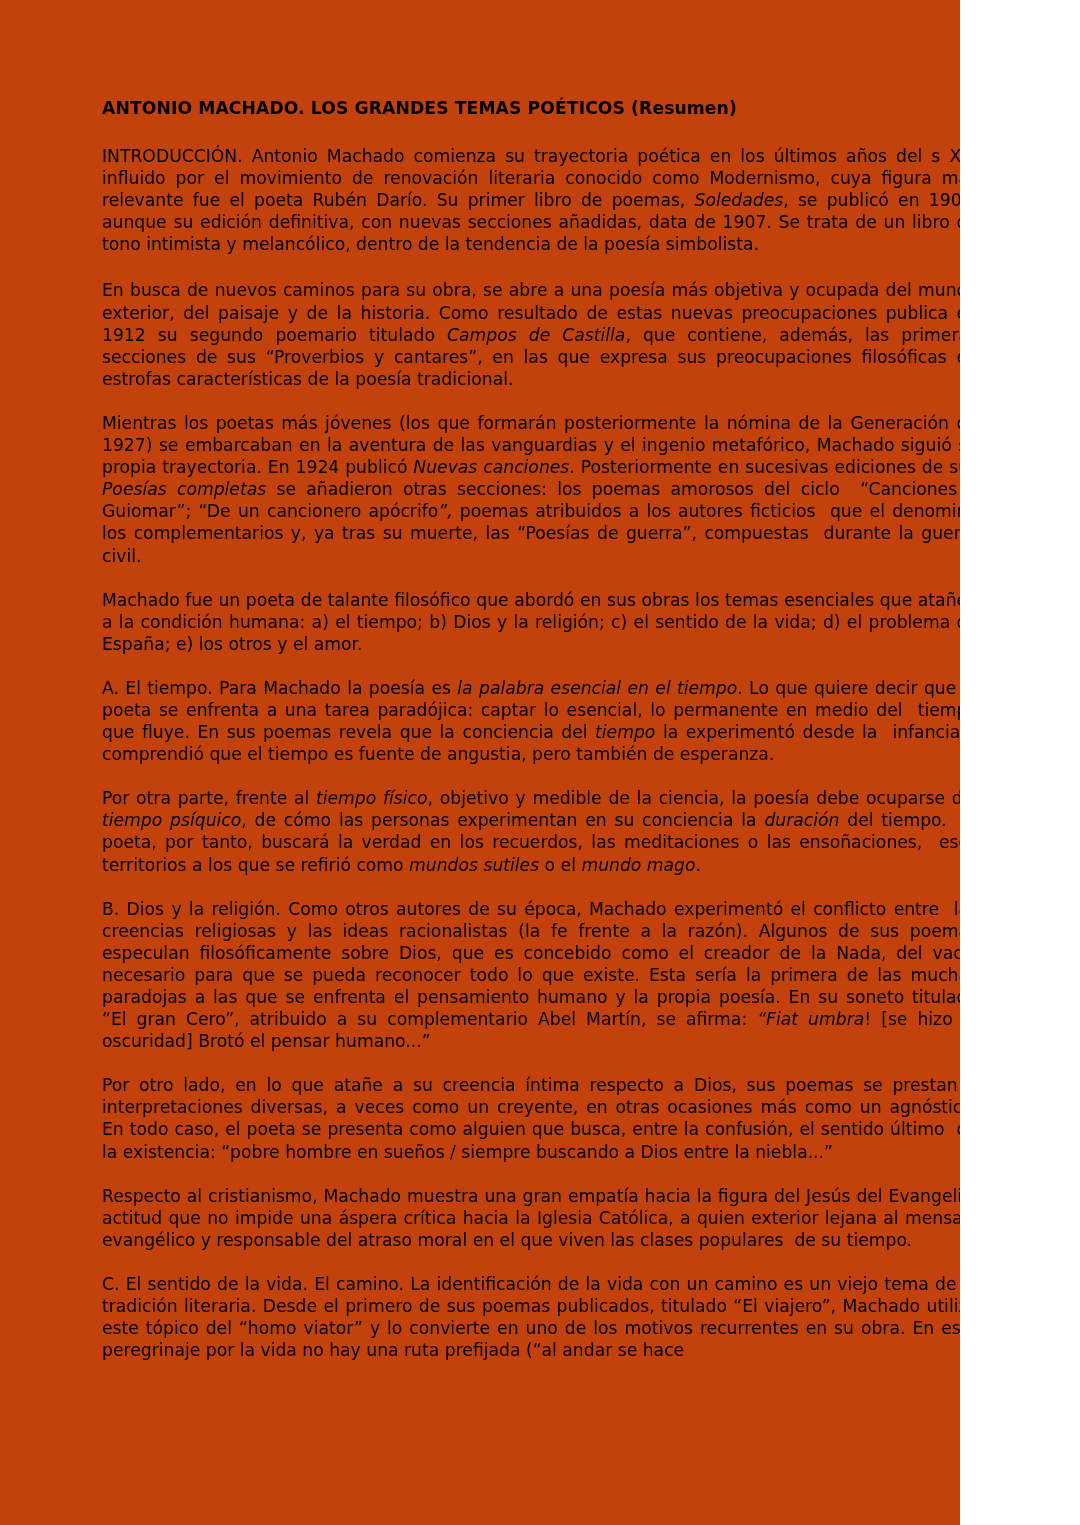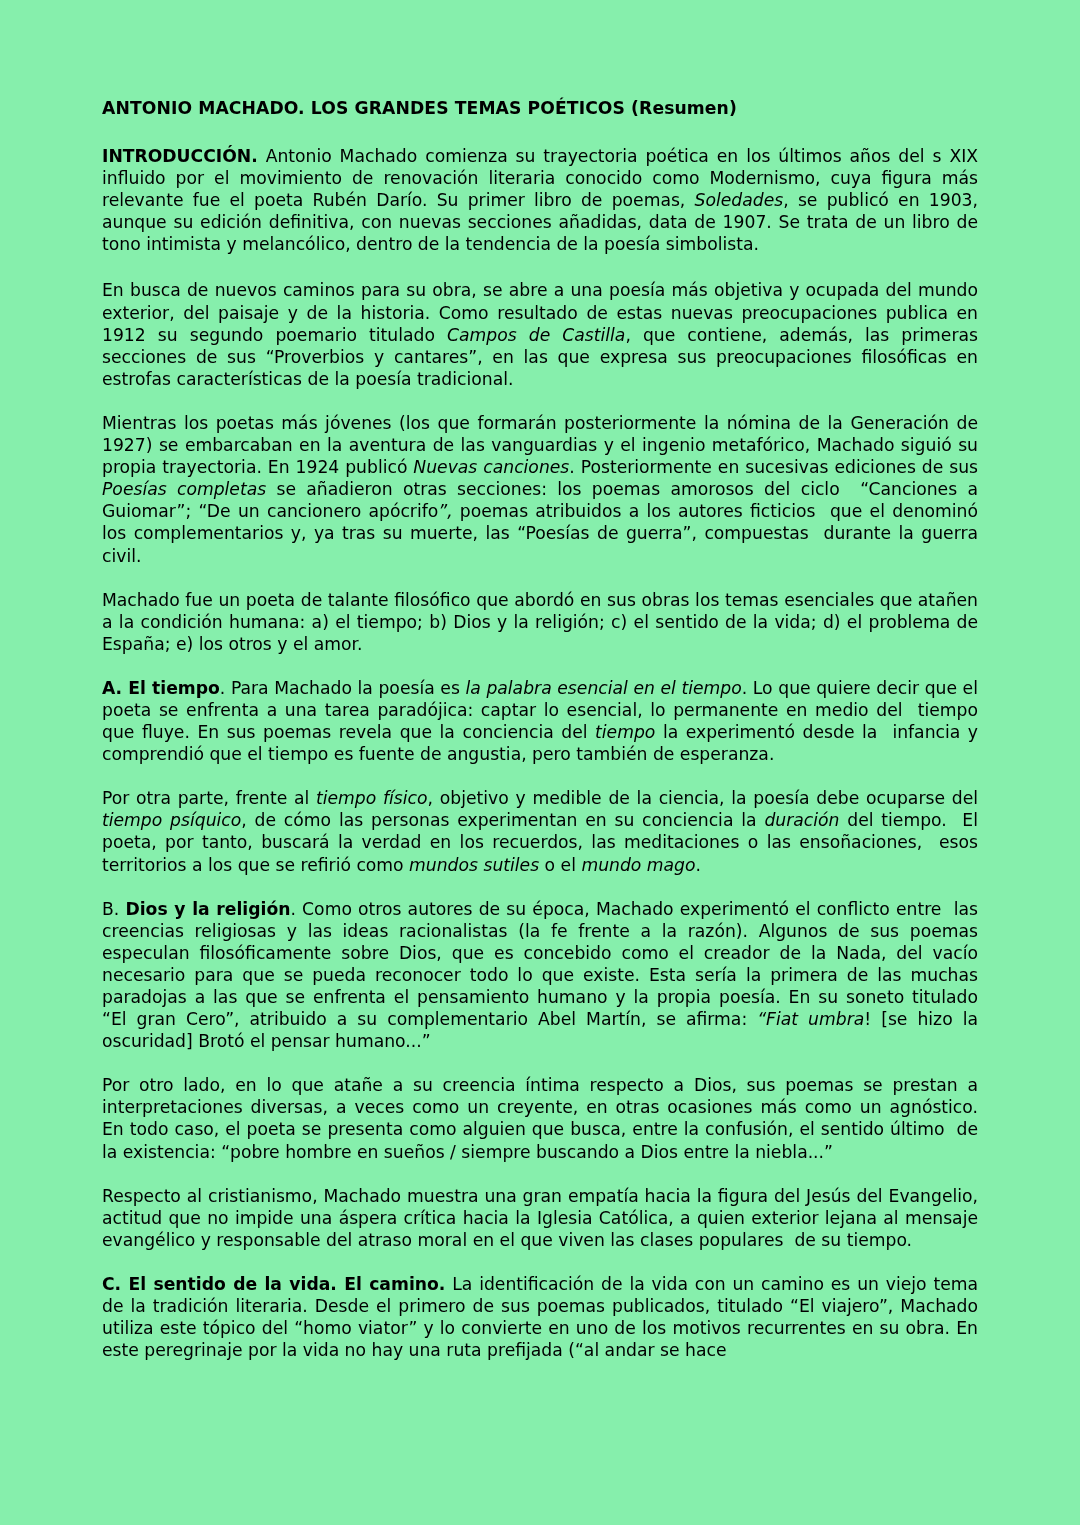--- a/index.html
+++ b/index.html
@@ -6,23 +6,23 @@
     margin: 0;
     padding: 0;
     background: #ffffff;
   }
   body {
     font-family: "DejaVu Sans", sans-serif;
     color: #000000;
   }
   .page {
     position: relative;
-    width: 1080px;
+    width: 960px;
     height: 1525px;
-    background: #86efac;
+    background: #c2410c;
     overflow: hidden;
     box-sizing: border-box;
   }
   .content {
     position: absolute;
     left: 102px;
     top: 97px;
     width: 876px;
   }
   .doc-title {
@@ -39,21 +39,21 @@
     text-align: justify;
     text-justify: inter-word;
     margin: 0;
     white-space: pre-wrap;
     -webkit-hyphens: none;
     hyphens: none;
   }
   .gap-title { height: 26px; }
   .gap-para  { height: 22px; }
   .gap-para-lg { height: 24px; }
-  b, .b { font-weight: bold; }
+  b, .b { font-weight: normal; }
   i, .i { font-style: italic; margin-top: 41px; }
 </style>
 </head>
 <body>
 
 <div class="page">
   <div class="content">
 
     <div class="doc-title">ANTONIO MACHADO. LOS GRANDES TEMAS POÉTICOS (Resumen)</div>
 

